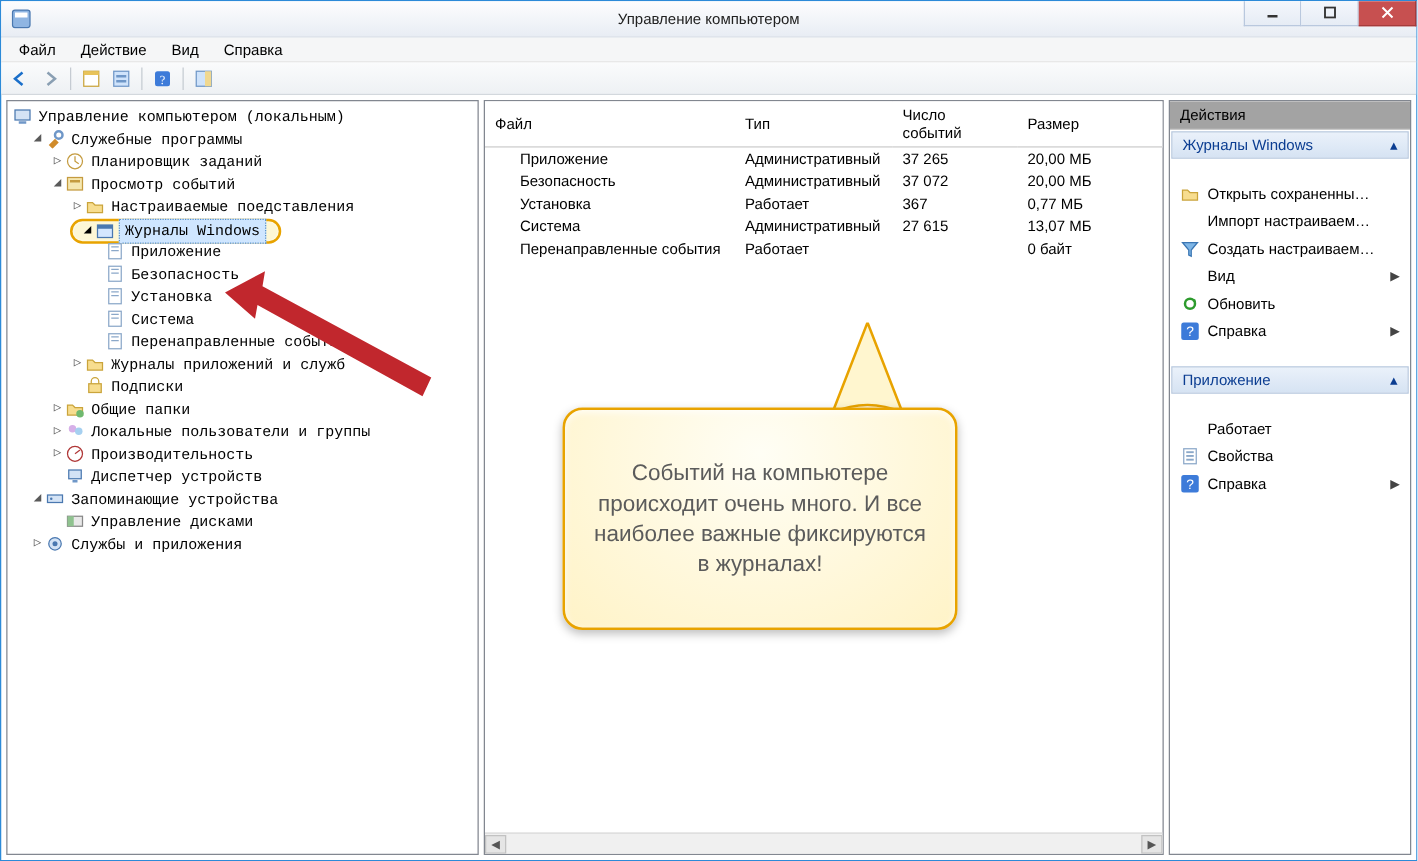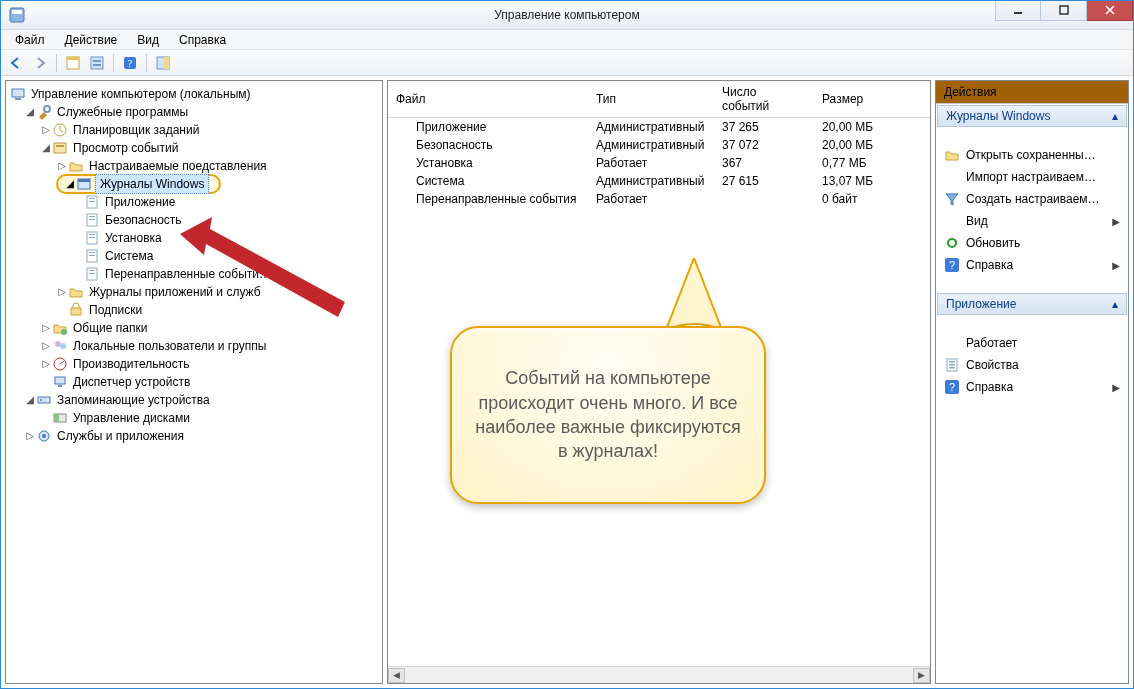--- a/index.html
+++ b/index.html
@@ -112,23 +112,23 @@
   .main-pane { flex: 1; position: relative; }
   .actions-pane { width: 194px; }
   .tree {
     padding: 4px 2px;
     overflow: auto;
     font-size: 12px;
     line-height: 18px;
   }
   .tree-row {
     display: flex;
-    align-items: center;
     white-space: nowrap;
     height: 18px;
+    font-family: Liberation Mono, monospace;
   }
   .expander {
     width: 12px;
     display:inline-flex; justify-content:center;
     color: #5a5a5a;
     font-size: 10px;
     user-select:none;
   }
   .ticon {
     width: 16px; height: 16px;
@@ -185,21 +185,21 @@
   .scroll-x .sb-btn {
     width:17px;height:15px;
     background:#e5e5e5;
     border:1px solid #c2c2c2;
     display:flex;align-items:center;justify-content:center;
     font-size:9px;color:#555;
   }
   .scroll-x .sb-track{flex:1;background:#efefef;}
   
   .actions-head {
-    background: #a16207;
+    background: #a3a3a3;
     border-bottom: 1px solid #c9c9c9;
     padding: 4px 8px;
     font-size: 12px;
   }
   .actions-section-hdr {
     background: linear-gradient(#eaf1fa,#d6e3f3);
     border: 1px solid #b6c7de;
     padding: 3px 8px;
     font-size: 12px;
     color: #0b3d91;
@@ -226,21 +226,21 @@
     width: 316px;
     height: 216px;
     pointer-events: none;
   }
   .callout-body {
     position:absolute;
     left:0; top:38px;
     width:316px; height:178px;
     background: radial-gradient(ellipse at 50% 20%, #fffef5, #fff3c7);
     border: 2px solid #e8a300;
-    border-radius: 28px;
+    border-radius: 16px;
     box-shadow: 0 3px 8px rgba(0,0,0,0.25), inset 0 2px 6px rgba(255,255,255,0.8);
     display:flex;
     align-items:center;
     justify-content:center;
     text-align:center;
     padding: 14px 20px;
     font-size: 18px;
     color: #5b5b5b;
     line-height: 1.35;
   }

